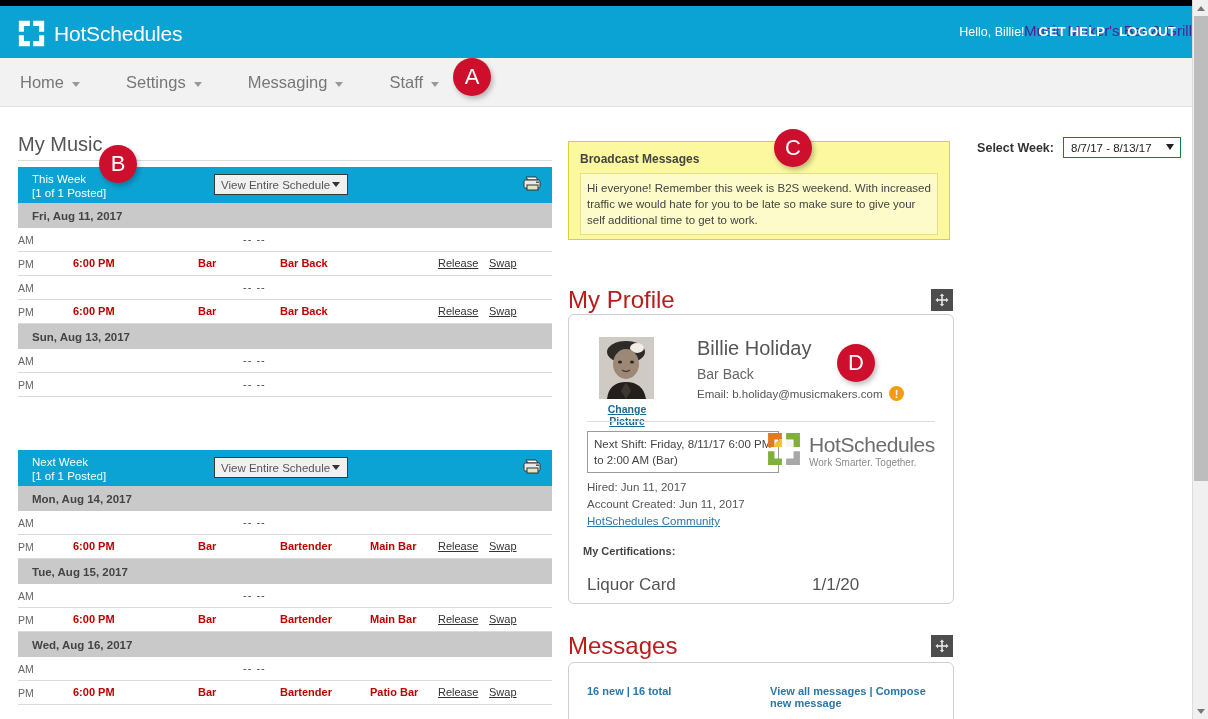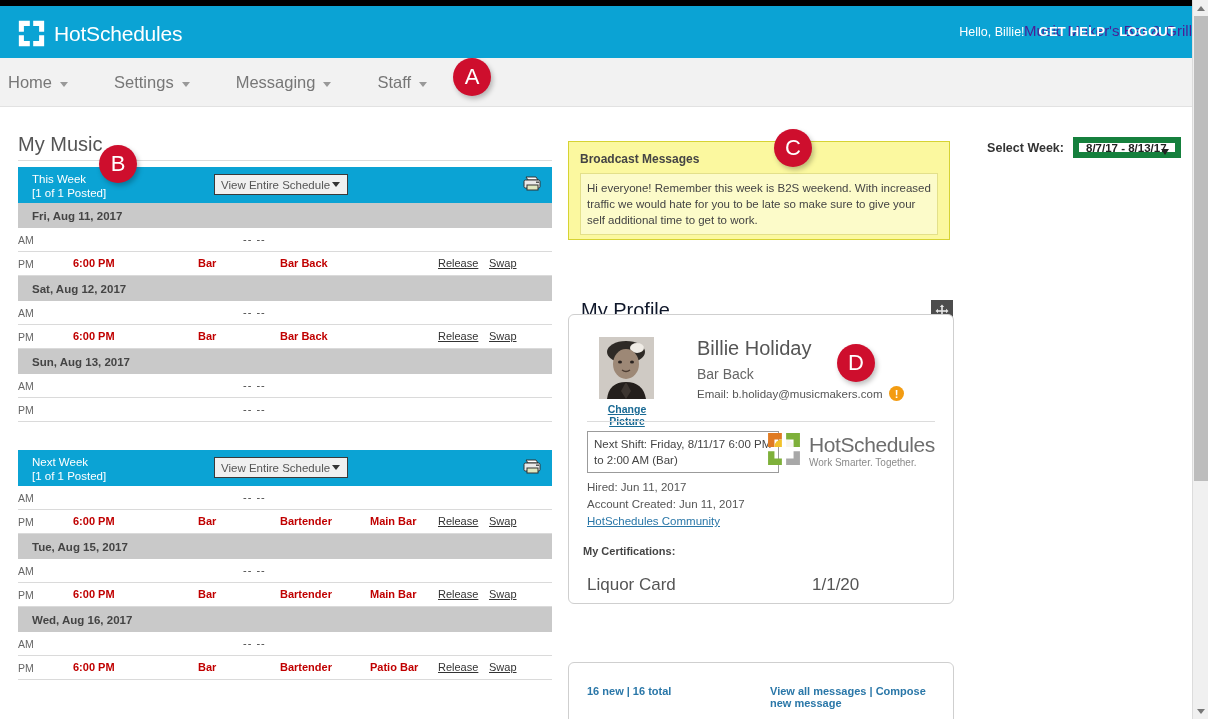--- a/index.html
+++ b/index.html
@@ -34,21 +34,21 @@
     color:#fff; font-size:12.5px;
   }
   .header-right .hello { font-size:12.5px; }
   .header-right .bold { font-weight:bold; font-size:13px; letter-spacing:0.2px; }
 
   
   .navbar {
     position:absolute; left:0; top:58px; width:1192px; height:49px;
     background:#f2f2f2; border-bottom:1px solid #e2e2e2;
   }
-  .nav-items { display:flex; align-items:center; height:49px; padding-left:8px; }
+  .nav-items { display:flex; align-items:center; height:49px; padding-left:20px; }
   .nav-item {
     display:flex; align-items:center; gap:8px;
     margin-right:46px; color:#777; font-size:16.5px; cursor:pointer;
   }
   .caret-dn {
     width:0;height:0;border-left:4.5px solid transparent;border-right:4.5px solid transparent;
     border-top:5px solid #999; position:relative; top:2px;
   }
 
   
@@ -67,23 +67,23 @@
   .section-title {
     position:absolute; left:18px; top:133px;
     font-size:20px; color:#555;
   }
   .selweek-wrap {
     position:absolute; right:27px; top:137px;
     display:flex; align-items:center; gap:9px;
   }
   .selweek-label { font-size:12.5px; font-weight:bold; color:#333; }
   .selweek {
-    width:108px; height:21px; border:6px solid #15803d; background:#fff;
+    width:118px; height:21px; border:1px solid #15803d; background:#fff;
     font-size:11.5px; color:#222; position:relative;
-    display:flex; align-items:center; padding-left:7px;font-weight:bold;
+    display:flex; align-items:center; padding-left:7px;
   }
   .selweek .arrow {
     position:absolute; right:6px; top:6px;
     width:0;height:0;border-left:4.5px solid transparent;border-right:4.5px solid transparent;
     border-top:6px solid #222;
   }
   .hr-title { position:absolute; left:18px; top:160px; width:534px; height:1px; background:#dcdcdc; }
 
   
   .week-bar {
@@ -131,21 +131,21 @@
   .broadcast .bc-title { font-size:12px; font-weight:bold; color:#444; margin-bottom:7px; }
   .broadcast .bc-body {
     background:#fcfbc9; border:1px solid #e3e08a; padding:6px 6px;
     font-size:11.5px; color:#444; line-height:16px;
   }
 
   .panel-head {
     position:absolute; display:flex; align-items:center; justify-content:space-between;
     width:385px;
   }
-  .panel-head h2 { margin:13px; font-size:20px; font-weight:normal; color:#0f172a; }
+  .panel-head h2 { margin:0; font-size:24px; font-weight:normal; color:#b91c1c; }
   .move-handle {
     width:22px; height:22px; background:#4d4d4d;
     display:flex; align-items:center; justify-content:center; cursor:move;
   }
 
   .card {
     position:absolute; background:#fff; border:1px solid #cfcfcf; border-radius:6px;
   }
 
   .prof-pic {
@@ -303,21 +303,20 @@
     <div class="shift-row">
       <span class="c-ap">PM</span>
       <span class="c-time">6:00 PM</span>
       <span class="c-sched">Bar</span>
       <span class="c-job">Bar Back</span>
       <span class="c-loc"></span>
       <span class="c-release">Release</span>
       <span class="c-swap">Swap</span>
     </div>
 
-    <div class="day-hdr">Sat, Aug 12, 2017</div>
     <div class="shift-row am">
       <span class="c-ap">AM</span>
       <span class="c-dash">-- --</span>
     </div>
     <div class="shift-row">
       <span class="c-ap">PM</span>
       <span class="c-time">6:00 PM</span>
       <span class="c-sched">Bar</span>
       <span class="c-job">Bar Back</span>
       <span class="c-loc"></span>
@@ -350,20 +349,21 @@
         <path d="M4 2 h10 l2 3 h-10 z" fill="#fff" stroke="#333" stroke-width="1"></path>
         <rect x="2" y="5" width="16" height="8" rx="1.5" fill="#e9e9e9" stroke="#333" stroke-width="1"></rect>
         <rect x="5" y="10" width="11" height="5" fill="#dfe8c0" stroke="#333" stroke-width="1"></rect>
         <rect x="14" y="6.5" width="3" height="1.5" fill="#555"></rect>
       </svg>
     </span>
   </div>
 
   <div class="sched" style="top:486px;">
 
+    <div class="day-hdr">Mon, Aug 14, 2017</div>
     <div class="shift-row am">
       <span class="c-ap">AM</span>
       <span class="c-dash">-- --</span>
     </div>
     <div class="shift-row">
       <span class="c-ap">PM</span>
       <span class="c-time">6:00 PM</span>
       <span class="c-sched">Bar</span>
       <span class="c-job">Bartender</span>
       <span class="c-loc">Main Bar</span>
@@ -460,20 +460,30 @@
       <div>Account Created: Jun 11, 2017</div>
       <div class="community-link">HotSchedules Community</div>
     </div>
     <div class="certs-title">My Certifications:</div>
     <div class="cert-row">
       <span>Liquor Card</span>
       <span class="cert-date">1/1/20</span>
     </div>
   </div>
 
+  <div class="panel-head" style="left:568px; top:632px;">
+    <h2>Messages</h2>
+    <div class="move-handle">
+      <svg width="14" height="14" viewBox="0 0 14 14">
+        <path d="M7 0.5 L9.2 3 H4.8 Z M7 13.5 L4.8 11 H9.2 Z M0.5 7 L3 4.8 V9.2 Z M13.5 7 L11 9.2 V4.8 Z" fill="#e6e6e6"></path>
+        <rect x="6.2" y="2.6" width="1.6" height="8.8" fill="#e6e6e6"></rect>
+        <rect x="2.6" y="6.2" width="8.8" height="1.6" fill="#e6e6e6"></rect>
+      </svg>
+    </div>
+  </div>
 
   <div class="card" style="left:568px; top:662px; width:386px; height:70px;">
     <div class="msg-row">
       <span class="msg-counts">16 new | 16 total</span>
       <span class="msg-links">
         <a>View all messages</a><span class="sep"> | </span><a>Compose new message</a>
       </span>
     </div>
   </div>
 

